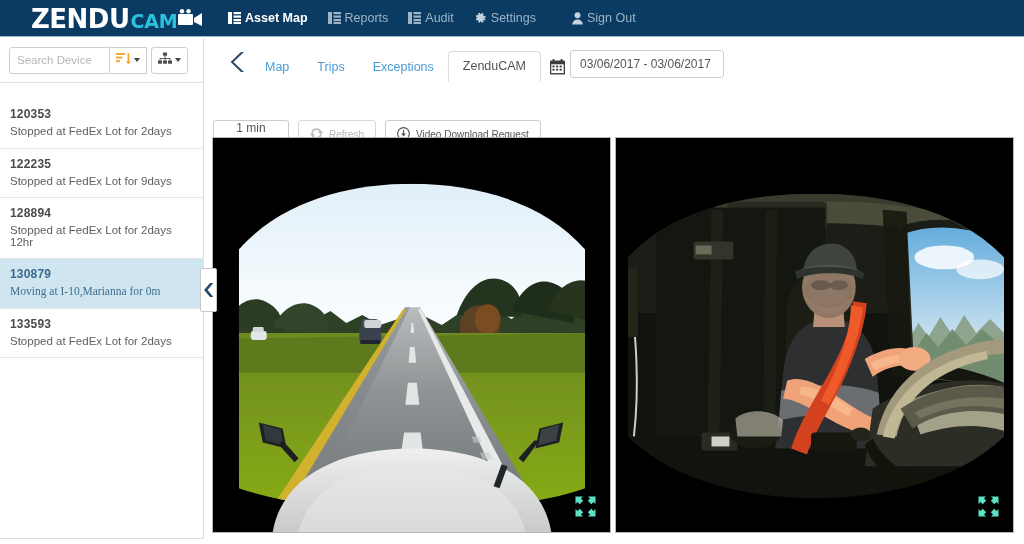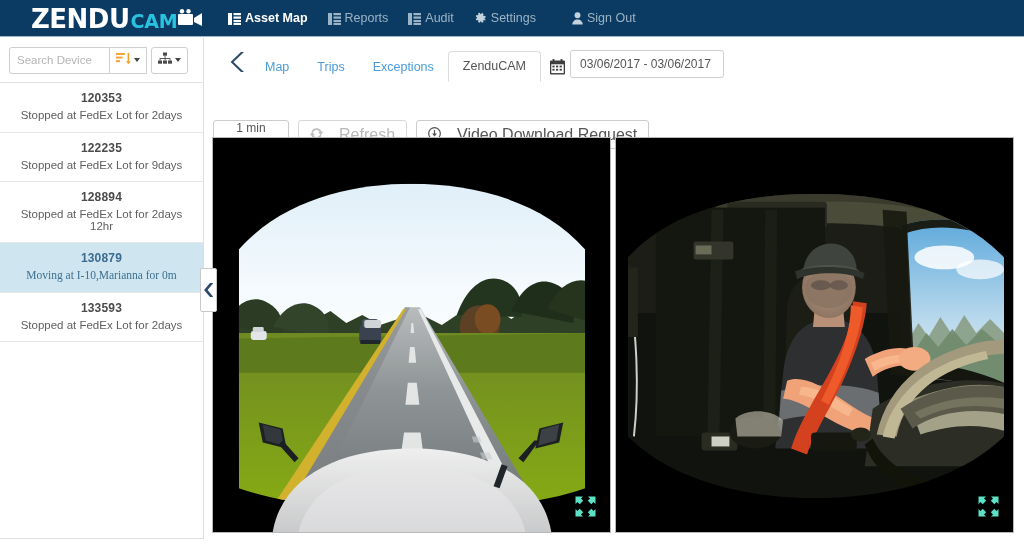--- a/index.html
+++ b/index.html
@@ -48,21 +48,21 @@
     position: relative; top: 1px;
   }
 
   #navmenu {
     position: absolute; left: 228px; top: 0;
     height: 37px;
     display: flex; align-items: center;
     gap: 20px;
   }
   .navitem {
-    display: flex; align-items: center;
+    display: flex; align-items: flex-start;
     gap: 4px;
     font-size: 12.5px;
     color: #9cb4c6;
     cursor: pointer;
     white-space: nowrap;
     line-height: 1;
   }
   .navitem.active { color: #ffffff; font-weight: bold; }
   .navitem .nav-ico { display: inline-flex; align-items: center; }
 
@@ -106,21 +106,21 @@
   }
   .tool-btn.last { border-radius: 0 3px 3px 0; margin-left: 4px; border-left: 1px solid #cfcfcf; border-radius: 3px; }
   .caret {
     width: 0; height: 0;
     border-left: 3.5px solid transparent;
     border-right: 3.5px solid transparent;
     border-top: 4px solid #444;
     display: inline-block;
   }
 
-  #devicelist { position: absolute; left: 0; top: 45px; width: 203px; text-align: center; }
+  #devicelist { position: absolute; left: 0; top: 61px; width: 203px; }
   .device-item {
     padding: 9px 10px 10px 10px;
     border-bottom: 1px solid #e6e6e6;
     cursor: pointer;
     background: #ffffff;
   }
   .device-item.selected { background: #cfe6f1; }
   .device-id {
     font-size: 12px;
     font-weight: bold;
@@ -209,23 +209,23 @@
     padding: 0 7px;
     display: flex; align-items: center; justify-content: space-between;
     cursor: pointer;
     flex-direction: column;
   }
   .btn {
     height: 29px;
     border: 1px solid #cccccc;
     border-radius: 3px;
     background: #ffffff;
-    display: flex; align-items: center; gap: 16px;
+    display: flex; align-items: center; gap: 6px;
     padding: 0 11px;
-    font-size: 16px;
+    font-size: 10px;
     color: #555555;
     cursor: pointer;
     white-space: nowrap;
   }
   .btn.disabled { color: #b8b8b8; border-color: #d8d8d8; cursor: default; }
 
   
   #videos {
     position: absolute; left: 7px; top: 99px;
     width: 802px; height: 396px;

